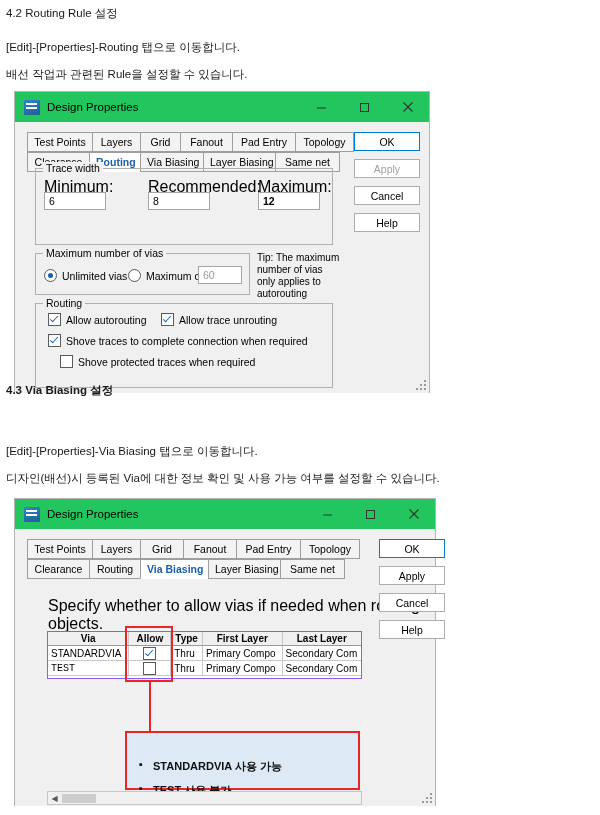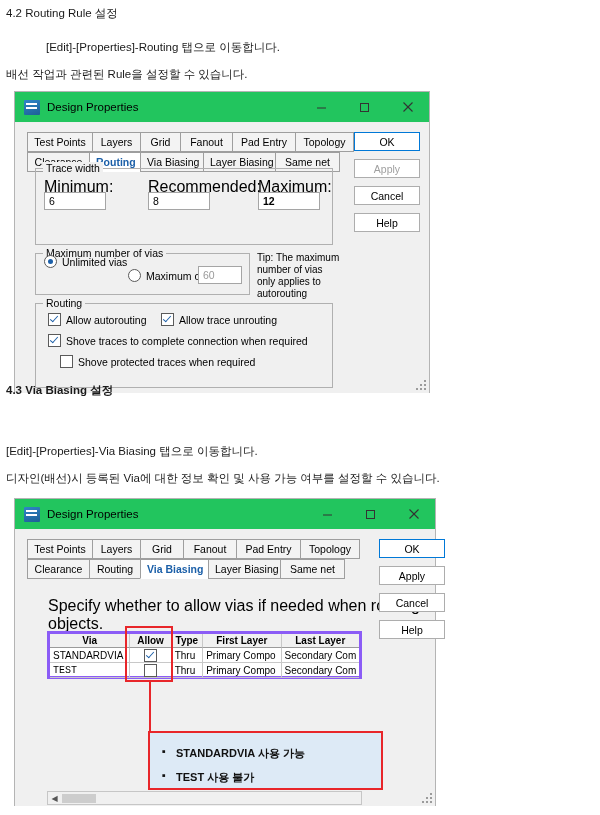--- a/index.html
+++ b/index.html
@@ -218,21 +218,21 @@
   .resize-grip i {
     position: absolute;
     background: #9b9b9b;
     width: 2px;
     height: 2px;
   }
 
   
   .tbl {
     position: absolute;
-    border: 3px solid #8b5cf6;
+    border: 1px solid #8b5cf6;
     background: #fff;
     box-sizing: border-box;
   }
   .tbl-row { display: flex; }
   .tbl-cell {
     font-size: 10px;
     border-right: 1px solid #c8c8c8;
     border-bottom: 1px solid #c8c8c8;
     box-sizing: border-box;
     padding: 1px 3px;
@@ -272,22 +272,21 @@
   .redbox {
     position: absolute;
     border: 2px solid #e8262a;
     box-sizing: border-box;
   }
   .callout {
     position: absolute;
     background: #ddeaf6;
     border: 2px solid #e8262a;
     box-sizing: border-box;
-    padding: 8px 10px;
-    margin-left: 23px;
+    padding: 21px 10px;
   }
   .callout ul {
     margin: 0;
     padding: 0;
     list-style: none;
   }
   .callout li {
     font-size: 11px;
     font-weight: bold;
     color: #111;
@@ -307,21 +306,21 @@
     position: absolute;
     border-left: 2px solid #e8262a;
   }
 </style>
 </head>
 <body>
 
 <div class="page">
 
   <div class="sec-head" style="left:6px; top:6px;">4.2 Routing Rule 설정</div>
-  <div class="sec-head" style="left:6px; top:40px;margin-left:40px;">[Edit]-[Properties]-Routing 탭으로 이동합니다.</div>
+  <div class="sec-head" style="left:6px; top:40px;">[Edit]-[Properties]-Routing 탭으로 이동합니다.</div>
   <div class="sec-head" style="left:6px; top:67px;">배선 작업과 관련된 Rule을 설정할 수 있습니다.</div>
 
   <div class="dialog" style="left:14px; top:91px; width:414px; height:300px;">
     <div class="titlebar">
       <div class="title-icon"></div>
       <div class="title-text">Design Properties</div>
       <div class="winbtns">
         <div class="winbtn">
           <svg width="11" height="11" viewBox="0 0 11 11">
               <line x1="1" y1="6" x2="10" y2="6" stroke="#333" stroke-width="1"></line>
@@ -366,21 +365,21 @@
       <div class="lbl" style="left:29px; top:55px;">Minimum:</div>
       <div class="txtbox" style="left:29px; top:69px; width:62px; height:18px;">6</div>
       <div class="lbl" style="left:133px; top:55px;">Recommended:</div>
       <div class="txtbox" style="left:133px; top:69px; width:62px; height:18px;">8</div>
       <div class="lbl" style="left:243px; top:55px;">Maximum:</div>
       <div class="txtbox" style="left:243px; top:69px; width:62px; height:18px;font-weight:bold;">12</div>
 
       <div class="group" style="left:20px; top:130px; width:213px; height:40px;">
         <div class="group-title">Maximum number of vias</div>
       </div>
-      <div class="radio" style="left:29px; top:132px;text-align:right;">
+      <div class="radio" style="left:29px; top:146px;text-align:right;">
         <span class="radiobox checked"></span>
         <span>Unlimited vias</span>
       </div>
       <div class="radio" style="left:113px; top:146px;">
         <span class="radiobox"></span>
         <span>Maximum of:</span>
       </div>
       <div class="txtbox disabled" style="left:183px; top:143px; width:44px; height:18px;">60</div>
       <div class="lbl small" style="left:242px; top:129px; width:84px; line-height:12px;">Tip: The maximum number of vias only applies to autorouting</div>
 

